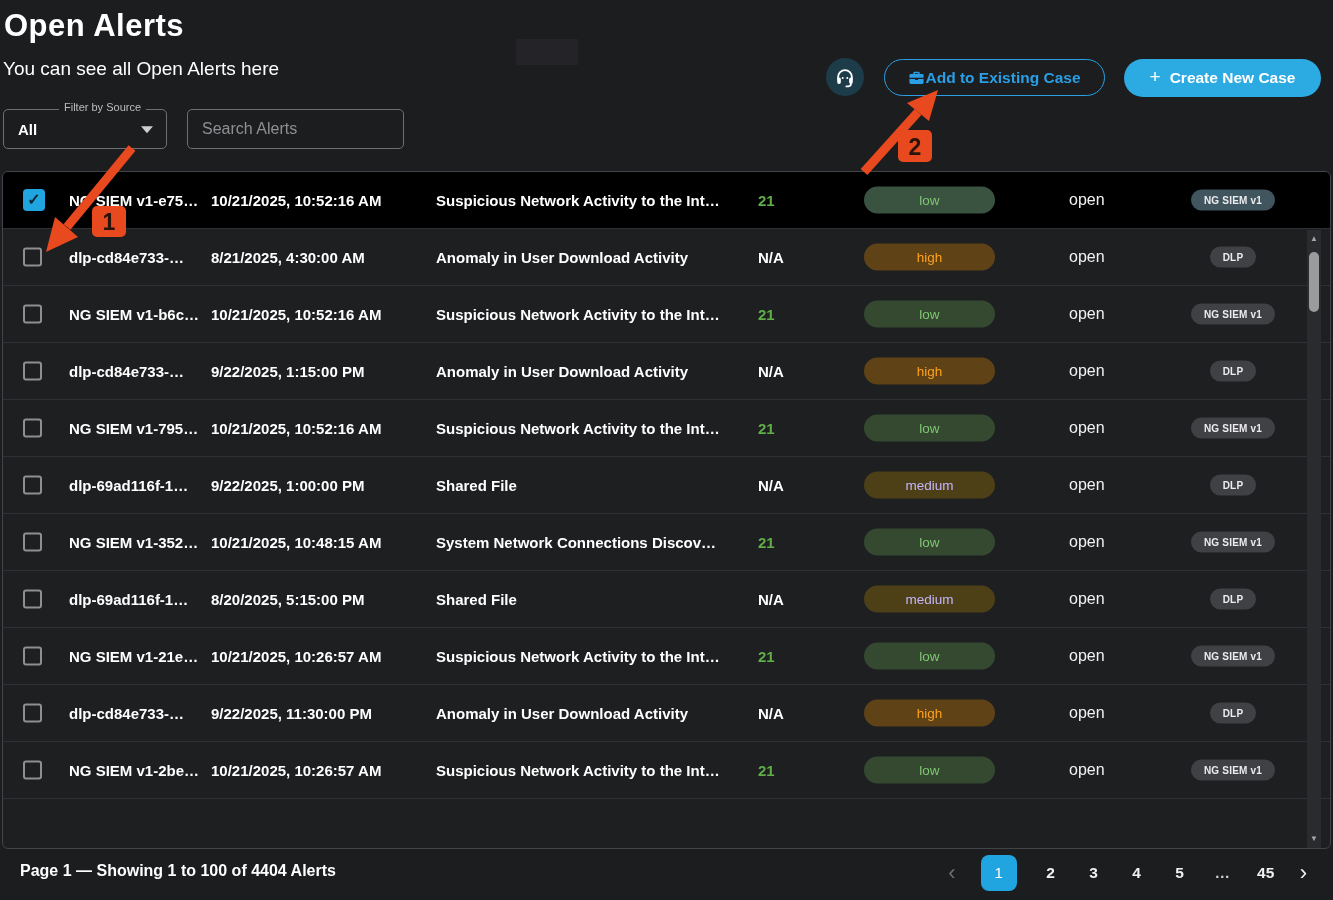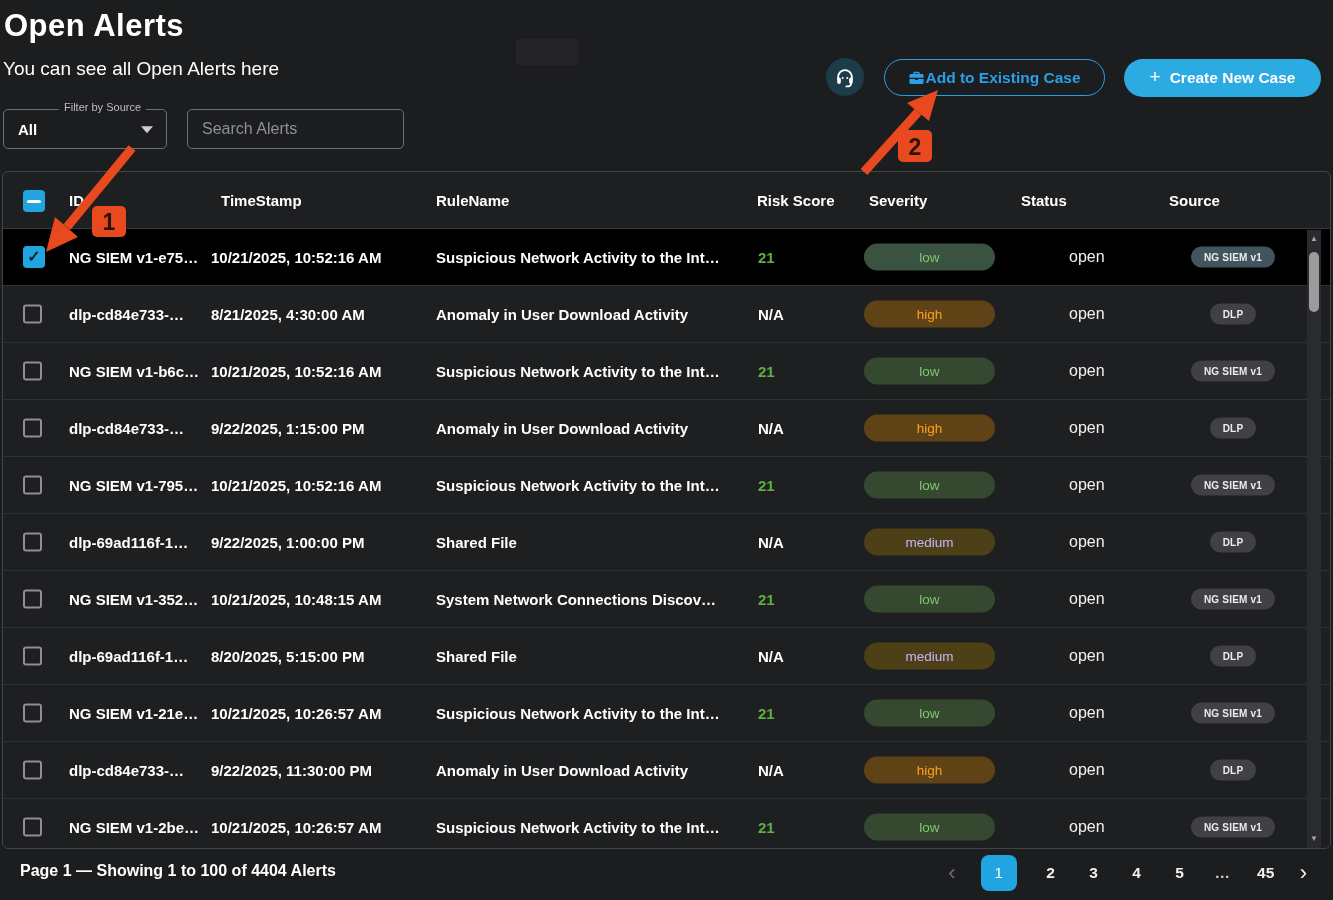--- a/index.html
+++ b/index.html
@@ -151,30 +151,20 @@
   </svg>
   <span>Add to Existing Case</span>
 </button>
 
 <button class="create-case-btn">
   <span class="plus">+</span>
   <span>Create New Case</span>
 </button>
 
 <div class="table-wrap">
-  <div class="thead">
-    <span class="cb indeterminate" style="top:29px;"></span>
-    <span class="th th-id">ID</span>
-    <span class="th th-ts">TimeStamp</span>
-    <span class="th th-rule">RuleName</span>
-    <span class="th th-risk">Risk Score</span>
-    <span class="th th-sev">Severity</span>
-    <span class="th th-status">Status</span>
-    <span class="th th-src">Source</span>
-  </div>
 
   <div id="table-body">
       <div class="row selected">
     <span class="cb checked"></span>
     <span class="cell c-id">NG SIEM v1-e75…</span>
     <span class="cell c-ts">10/21/2025, 10:52:16 AM</span>
     <span class="cell c-rule">Suspicious Network Activity to the Int…</span>
     <span class="cell c-risk risk-green">21</span>
     <span class="cell c-sev"><span class="badge-sev sev-low">low</span></span>
     <span class="cell c-status">open</span>

